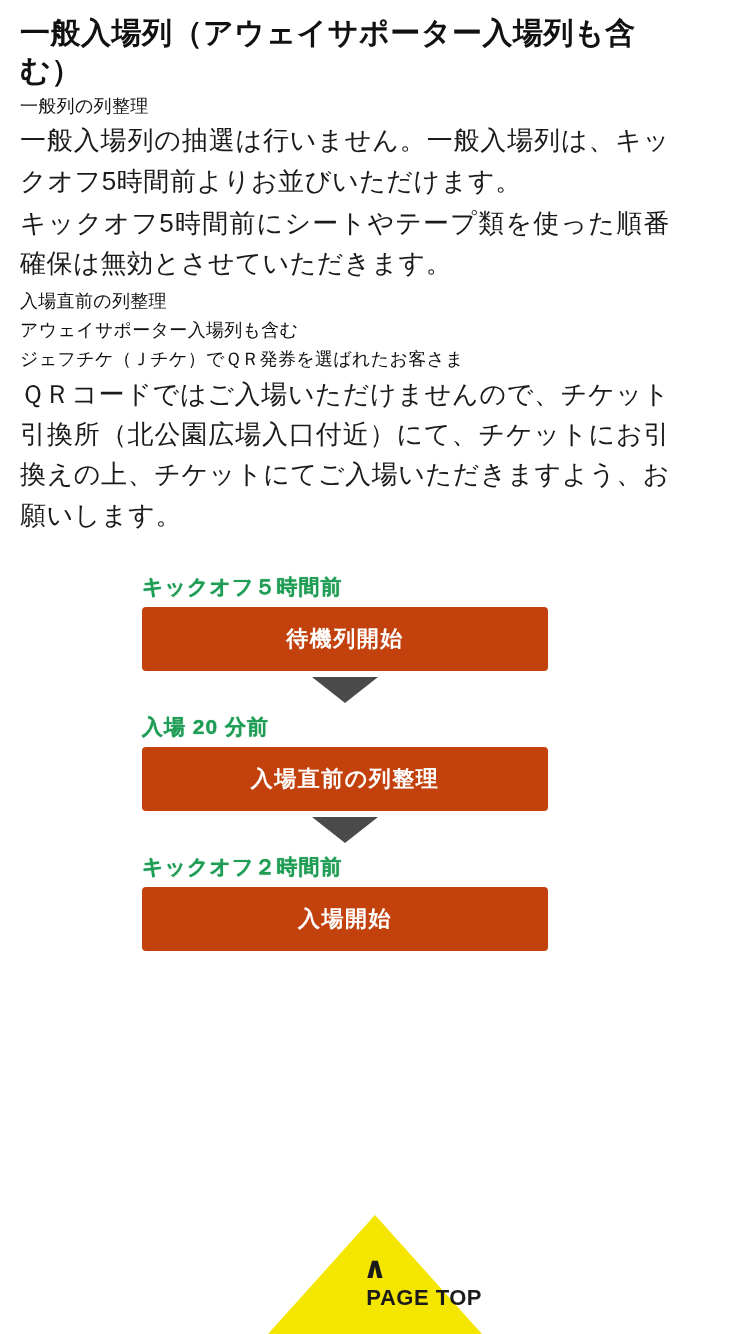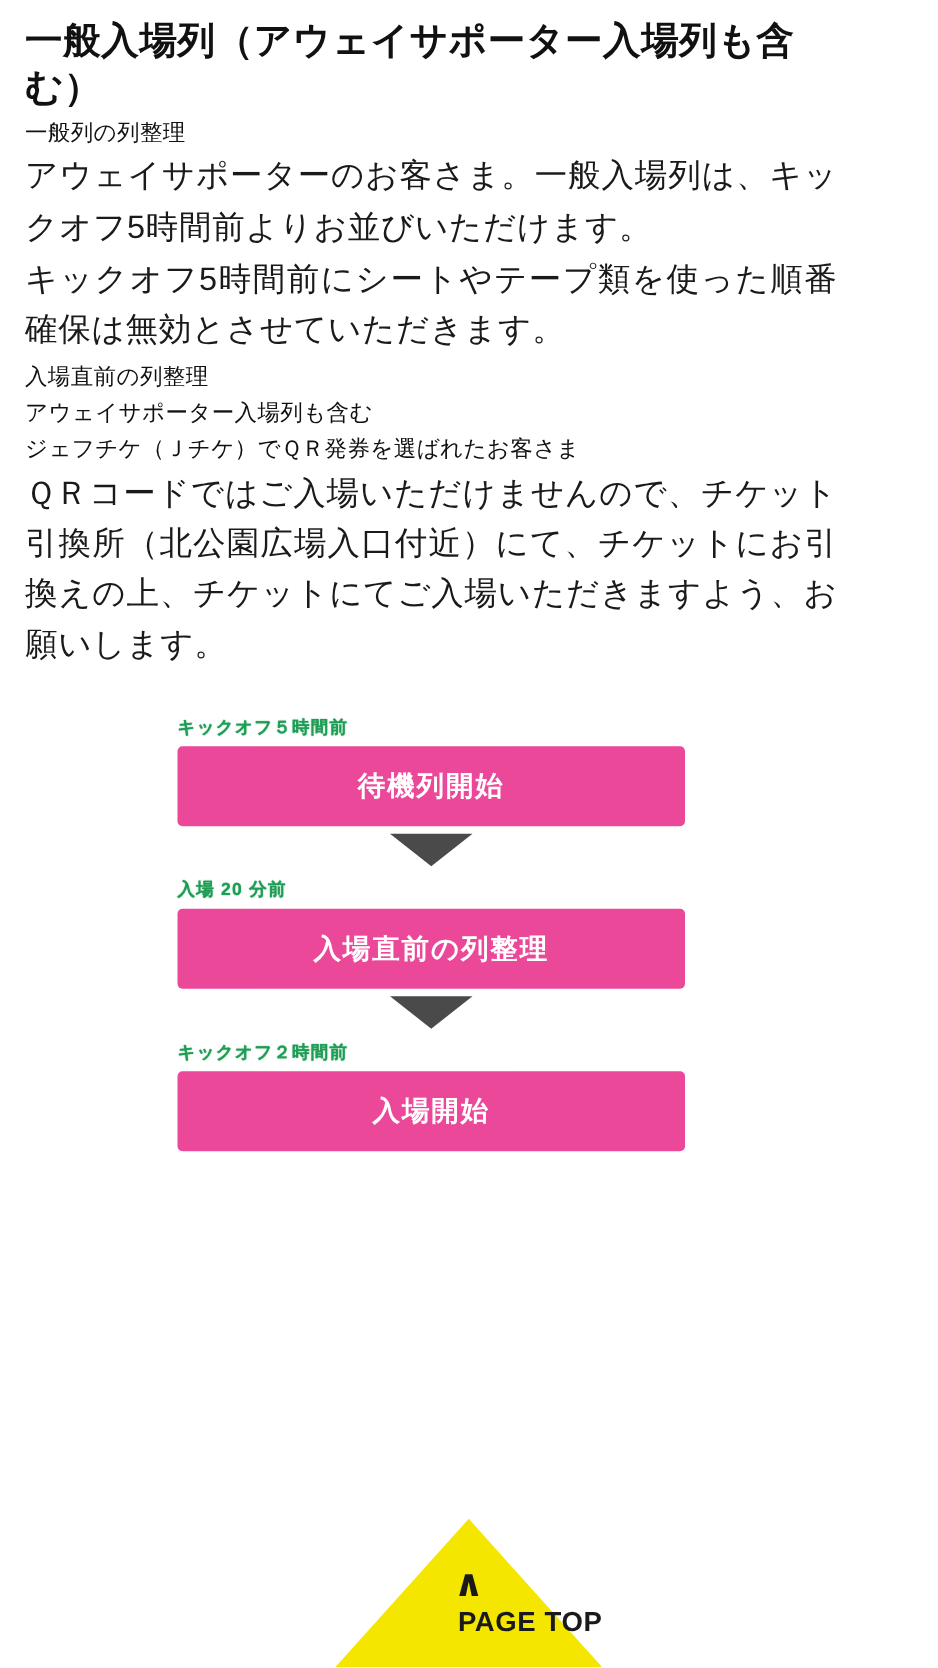--- a/index.html
+++ b/index.html
@@ -48,28 +48,28 @@
   }
   .diagram {
     margin-top: 38px;
     padding-left: 122px;
     padding-right: 122px;
     box-sizing: border-box;
     position: relative;
   }
   .step-label {
     color: #1f9d55;
-    font-size: 14px;
+    font-size: 21px;
     font-weight: bold;
     letter-spacing: 1px;
     margin-bottom: 6px;
     text-shadow: 0 0 1px #1f9d55;
   }
   .step-bar {
-    background: #ec4899;
+    background: #c2410c;
     color: #ffffff;
     font-size: 22px;
     font-weight: bold;
     letter-spacing: 1.5px;
     text-align: center;
     padding: 17px 0;
     border-radius: 4px;
   }
   .arrow-down {
     width: 0;
@@ -122,21 +122,21 @@
   }
 </style>
 </head>
 <body>
 
 <div class="page">
 
   <h1 class="main-heading">一般入場列（アウェイサポーター入場列も含む）</h1>
 
   <h2 class="sub-heading">一般列の列整理</h2>
-  <p class="body-text">アウェイサポーターのお客さま。一般入場列は、キックオフ5時間前よりお並びいただけます。</p>
+  <p class="body-text">一般入場列の抽選は行いません。一般入場列は、キックオフ5時間前よりお並びいただけます。</p>
   <p class="body-text">キックオフ5時間前にシートやテープ類を使った順番確保は無効とさせていただきます。</p>
 
   <h2 class="sub-heading">入場直前の列整理</h2>
 
   <h2 class="sub-heading">アウェイサポーター入場列も含む</h2>
 
   <h2 class="sub-heading">ジェフチケ（Ｊチケ）でＱＲ発券を選ばれたお客さま</h2>
   <p class="body-text">ＱＲコードではご入場いただけませんので、チケット引換所（北公園広場入口付近）にて、チケットにお引換えの上、チケットにてご入場いただきますよう、お願いします。</p>
 
   <div class="diagram">

